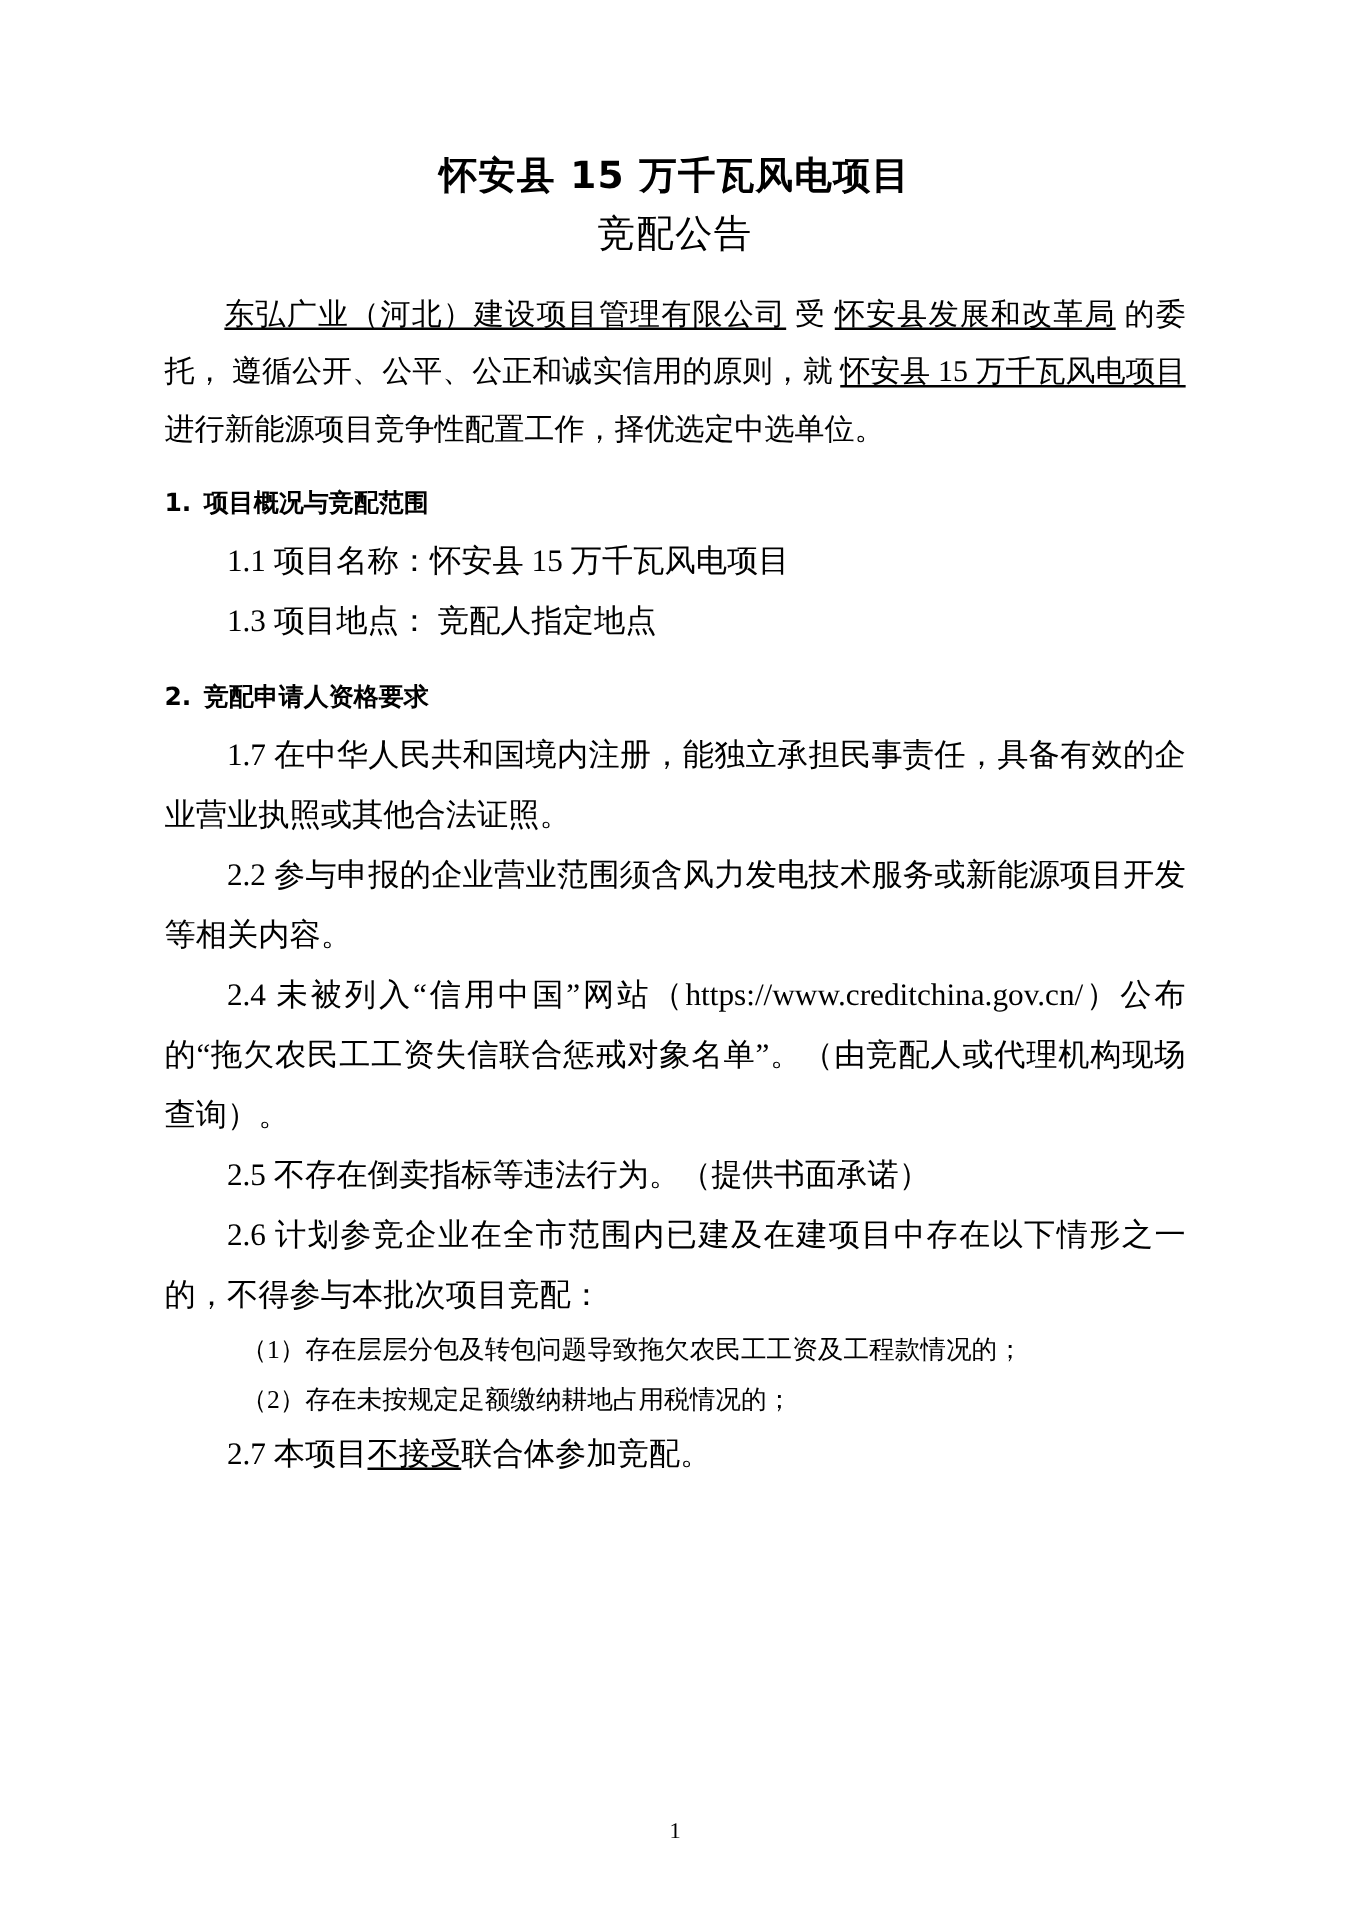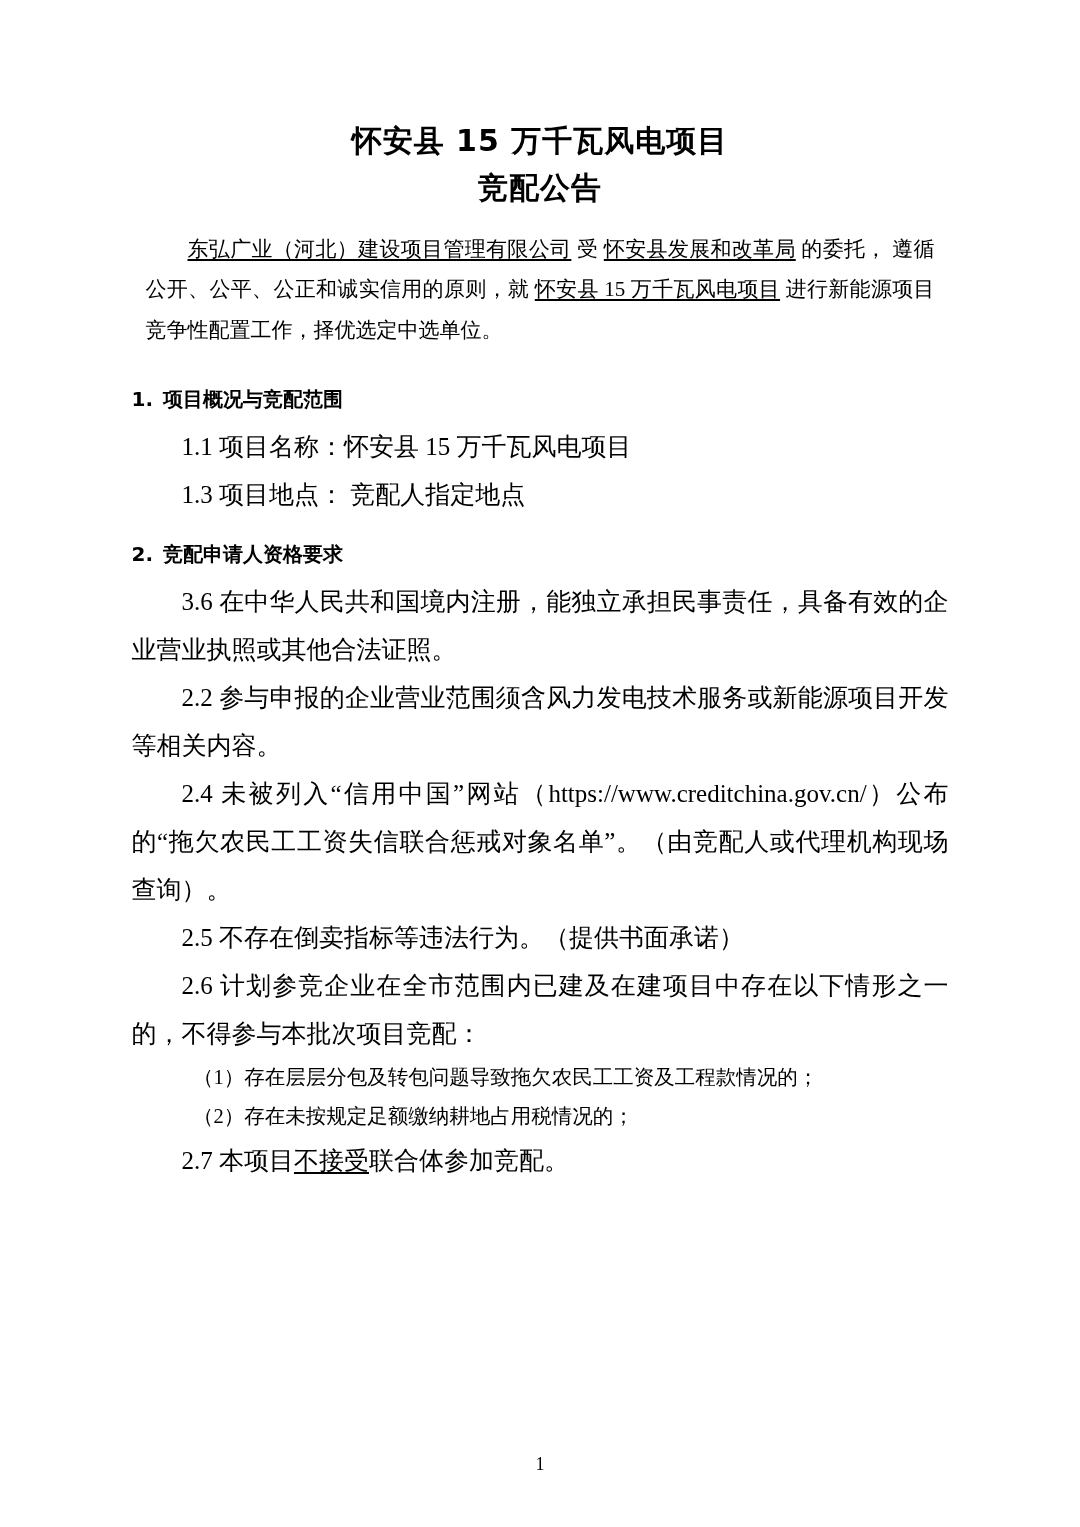--- a/index.html
+++ b/index.html
@@ -25,30 +25,30 @@
     font-family: "DejaVu Sans", "Liberation Sans", sans-serif;
     font-weight: bold;
     font-size: 30px;
     letter-spacing: 1px;
     line-height: 1.55;
     margin: 0;
   }
   .doc-title-2 {
     text-align: center;
     font-family: "DejaVu Sans", "Liberation Sans", sans-serif;
-    font-weight: bold;
+    font-weight: normal;
     font-size: 30px;
     letter-spacing: 1px;
     line-height: 1.55;
     margin: 0 0 18px 0;
   }
   p.body-par {
-    font-size: 21px;
+    font-size: 24px;
     line-height: 1.92;
-    margin: 14px;
+    margin: 0;
     text-align: justify;
     text-justify: inter-ideograph;
     text-indent: 2em;
   }
   .u {
     text-decoration: underline;
     text-underline-offset: 3px;
   }
   h2.section {
     font-family: "DejaVu Sans", "Liberation Sans", sans-serif;
@@ -110,21 +110,21 @@
 
   <p class="sub">1.1 项目名称：怀安县 15 万千瓦风电项目</p>
   <p class="sub">1.3 项目地点： 竞配人指定地点</p>
 
   <div class="spacer-sm"></div>
 
   <h2 class="section">
     <span class="num">2.</span><span>竞配申请人资格要求</span>
   </h2>
 
-  <p class="sub">3.6 在中华人民共和国境内注册，能独立承担民事责任，具备有效的企业营业执照或其他合法证照。</p>
+  <p class="sub">1.7 在中华人民共和国境内注册，能独立承担民事责任，具备有效的企业营业执照或其他合法证照。</p>
   <p class="sub">2.2 参与申报的企业营业范围须含风力发电技术服务或新能源项目开发等相关内容。</p>
   <p class="sub">2.4 未被列入“信用中国”网站（https://www.creditchina.gov.cn/）公布的“拖欠农民工工资失信联合惩戒对象名单”。（由竞配人或代理机构现场查询）。</p>
   <p class="sub">2.5 不存在倒卖指标等违法行为。（提供书面承诺）</p>
   <p class="sub">2.6 计划参竞企业在全市范围内已建及在建项目中存在以下情形之一的，不得参与本批次项目竞配：</p>
 
   <ul class="item-list">
     <li>（1）存在层层分包及转包问题导致拖欠农民工工资及工程款情况的；</li>
     <li>（2）存在未按规定足额缴纳耕地占用税情况的；</li>
   </ul>
 

